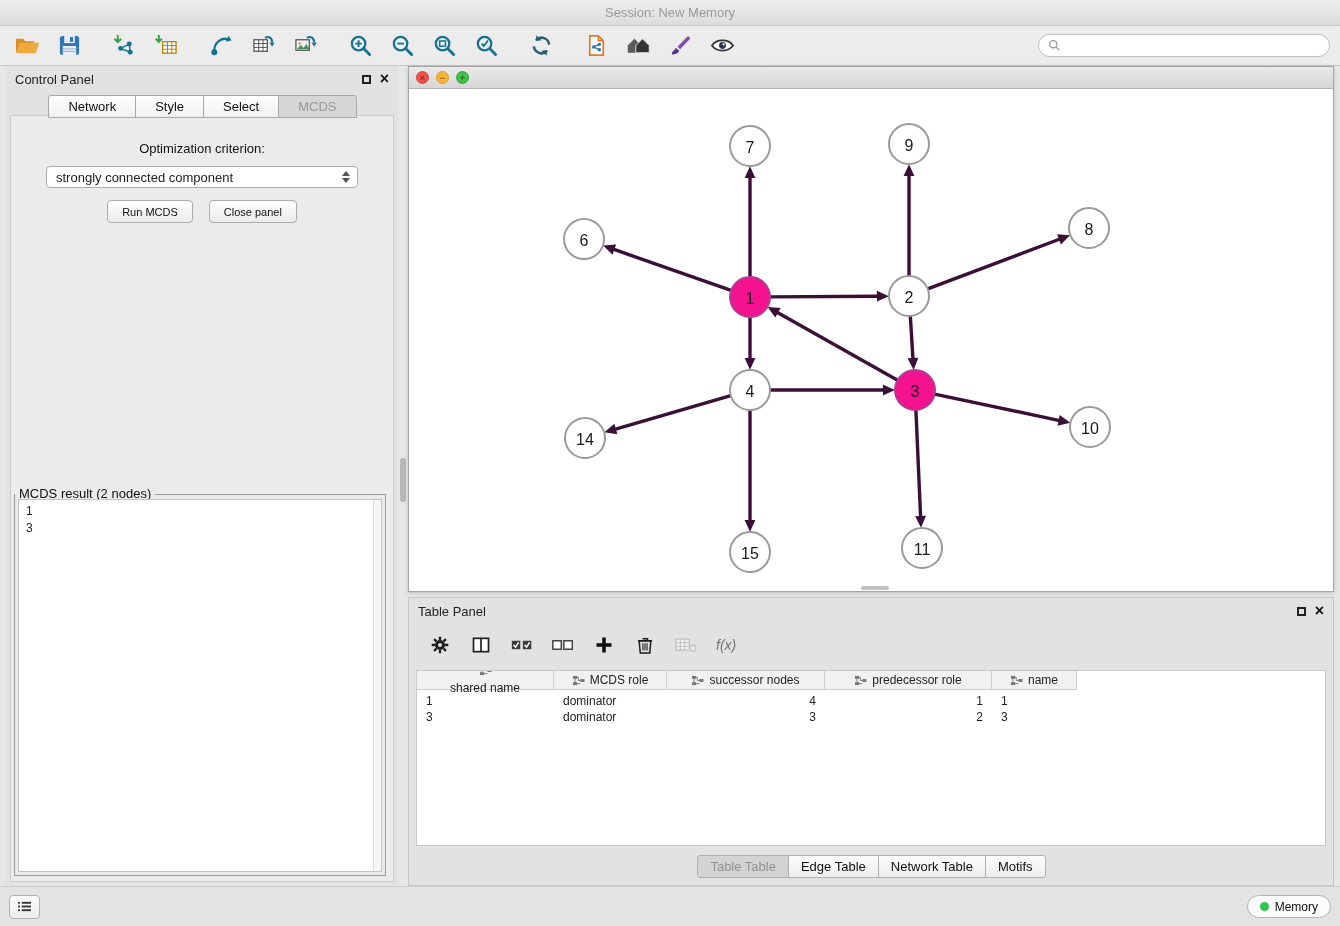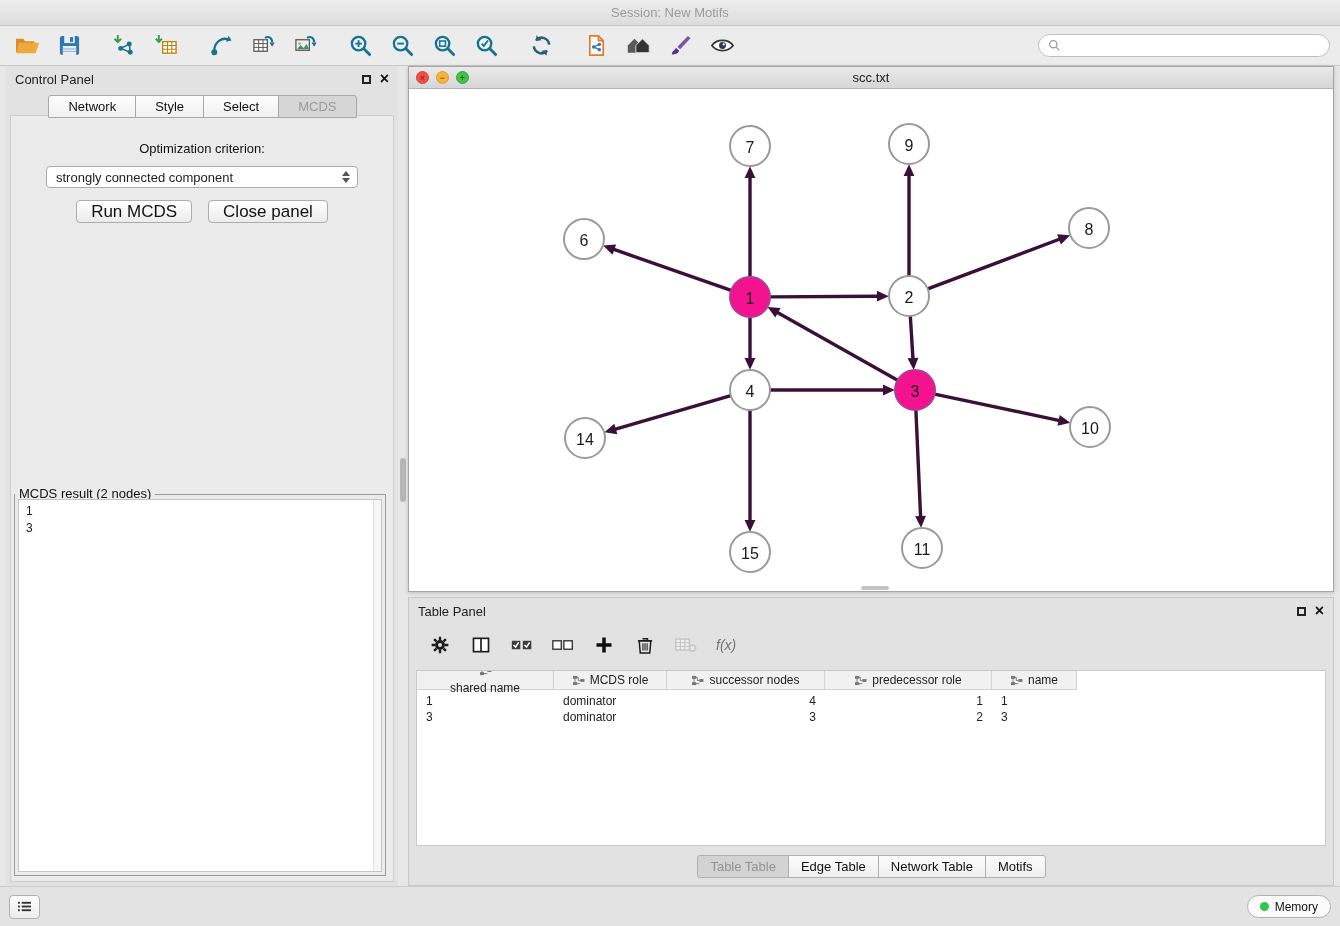--- a/index.html
+++ b/index.html
@@ -34,21 +34,21 @@
   .cp-tab:last-child{border-radius:0 3px 0 0}
   .cp-tab.active{background:#d6d6d6;color:#9b9b9b}
   .cp-content{position:absolute;left:4px;right:4px;top:49px;bottom:4px;background:#ebebeb;border:1px solid #cdcdcd}
   .opt-label{text-align:center;margin-top:25px;font-size:13px;color:#111}
   .dropdown{margin:10px auto 0;width:312px;height:22px;background:#fff;border:1px solid #ababab;border-radius:4px;display:flex;align-items:center;font-size:13px;padding-left:9px;cursor:default}
   .stepper{display:flex;flex-direction:column;gap:2px;margin-left:auto;padding-right:7px}
   .stepper i{width:0;height:0;border-left:4px solid transparent;border-right:4px solid transparent;display:block}
   .stepper .up{border-bottom:5px solid #555}
   .stepper .down{border-top:5px solid #555}
   .btn-row{display:flex;justify-content:center;gap:16px;margin-top:12px}
-  .mac-btn{font-family:inherit;font-size:17px;color:#111;height:23px;padding:0 14px;background:linear-gradient(#ffffff,#ebebeb);border:1px solid #adadad;border-radius:4px;cursor:default}
+  .mac-btn{font-family:inherit;font-size:11px;color:#111;height:23px;padding:0 14px;background:linear-gradient(#ffffff,#ebebeb);border:1px solid #adadad;border-radius:4px;cursor:default}
   .result-box{position:absolute;left:8px;right:12px;top:428px;bottom:10px;border:1px solid #9a9a9a;z-index:3}
   .result-legend{position:absolute;top:-9px;left:0;background:#ebebeb;padding:0 4px;font-size:13px;color:#111}
   .result-area{position:absolute;left:3px;right:3px;top:4px;bottom:3px;background:#fff;border:1px solid #c4c4c4;font-size:12px;line-height:17px;padding:3px 7px;overflow:hidden}
   .res-scroll{position:absolute;right:0;top:0;bottom:0;width:8px;background:#f6f6f6;border-left:1px solid #e0e0e0}
 
   
   .v-strip{position:absolute;left:399px;top:66px;width:8px;height:820px}
   .v-thumb{position:absolute;left:1px;top:392px;width:6px;height:44px;border-radius:3px;background:#b7b7b7}
 
   
@@ -88,21 +88,21 @@
   
   .statusbar{position:absolute;left:0;top:886px;width:1340px;height:40px;background:#e3e3e3;border-top:1px solid #cdcdcd;display:flex;align-items:center;padding:0 9px}
   .status-btn{width:31px;height:24px;border:1px solid #b2b2b2;border-radius:4px;background:linear-gradient(#fdfdfd,#ececec);display:flex;align-items:center;justify-content:center;cursor:default}
   .memory-btn{margin-left:auto;height:23px;border:1px solid #b2b2b2;border-radius:12px;background:#fbfbfb;display:flex;align-items:center;gap:6px;padding:0 12px;font-size:12px;font-family:inherit;color:#111;cursor:default}
   .mem-dot{width:9px;height:9px;border-radius:50%;background:#2ec84e}
 </style>
 </head>
 <body>
 
 <div class="titlebar">
-  <span class="titlebar-title">Session: New Motifs</span>
+  <span class="titlebar-title">Session: New Memory</span>
 </div>
 
 <div class="toolbar">
   <div class="tb-icons" id="toolbar-icons">
       <span class="tb-icon">
         <svg viewBox="0 0 26 24">
           <path fill="#D98E2B" d="M1 19 V5 h7.5 l2 2.5 H20 v3 H4.5 L2.5 19z"></path>
           <path fill="#F0A93C" d="M4.2 9.2 h21 L21.5 20 H1.5z"></path>
         </svg>
       </span>
@@ -273,21 +273,20 @@
 
 <div class="v-strip">
   <div class="v-thumb"></div>
 </div>
 
 <div class="network-window">
   <div class="net-titlebar">
     <span class="tl red">×</span>
     <span class="tl yellow">−</span>
     <span class="tl green">+</span>
-    <span class="net-title">scc.txt</span>
   </div>
   <div class="net-canvas">
     <svg id="graph-svg" viewBox="0 0 924 502" preserveAspectRatio="xMidYMid meet">
         <defs>
           <marker id="arrow" viewBox="0 0 12 12" refX="1.5" refY="6" markerWidth="13" markerHeight="13" markerUnits="userSpaceOnUse" orient="auto">
             <path d="M0.5 1 L11.5 6 L0.5 11 z" fill="#3B1038"></path>
           </marker>
         </defs>
         <line x1="341.0" y1="188.0" x2="341.0" y2="88.0" stroke="#3B1038" stroke-width="3.4" marker-end="url(#arrow)"></line>
         <line x1="322.1" y1="201.4" x2="204.3" y2="160.2" stroke="#3B1038" stroke-width="3.4" marker-end="url(#arrow)"></line>

